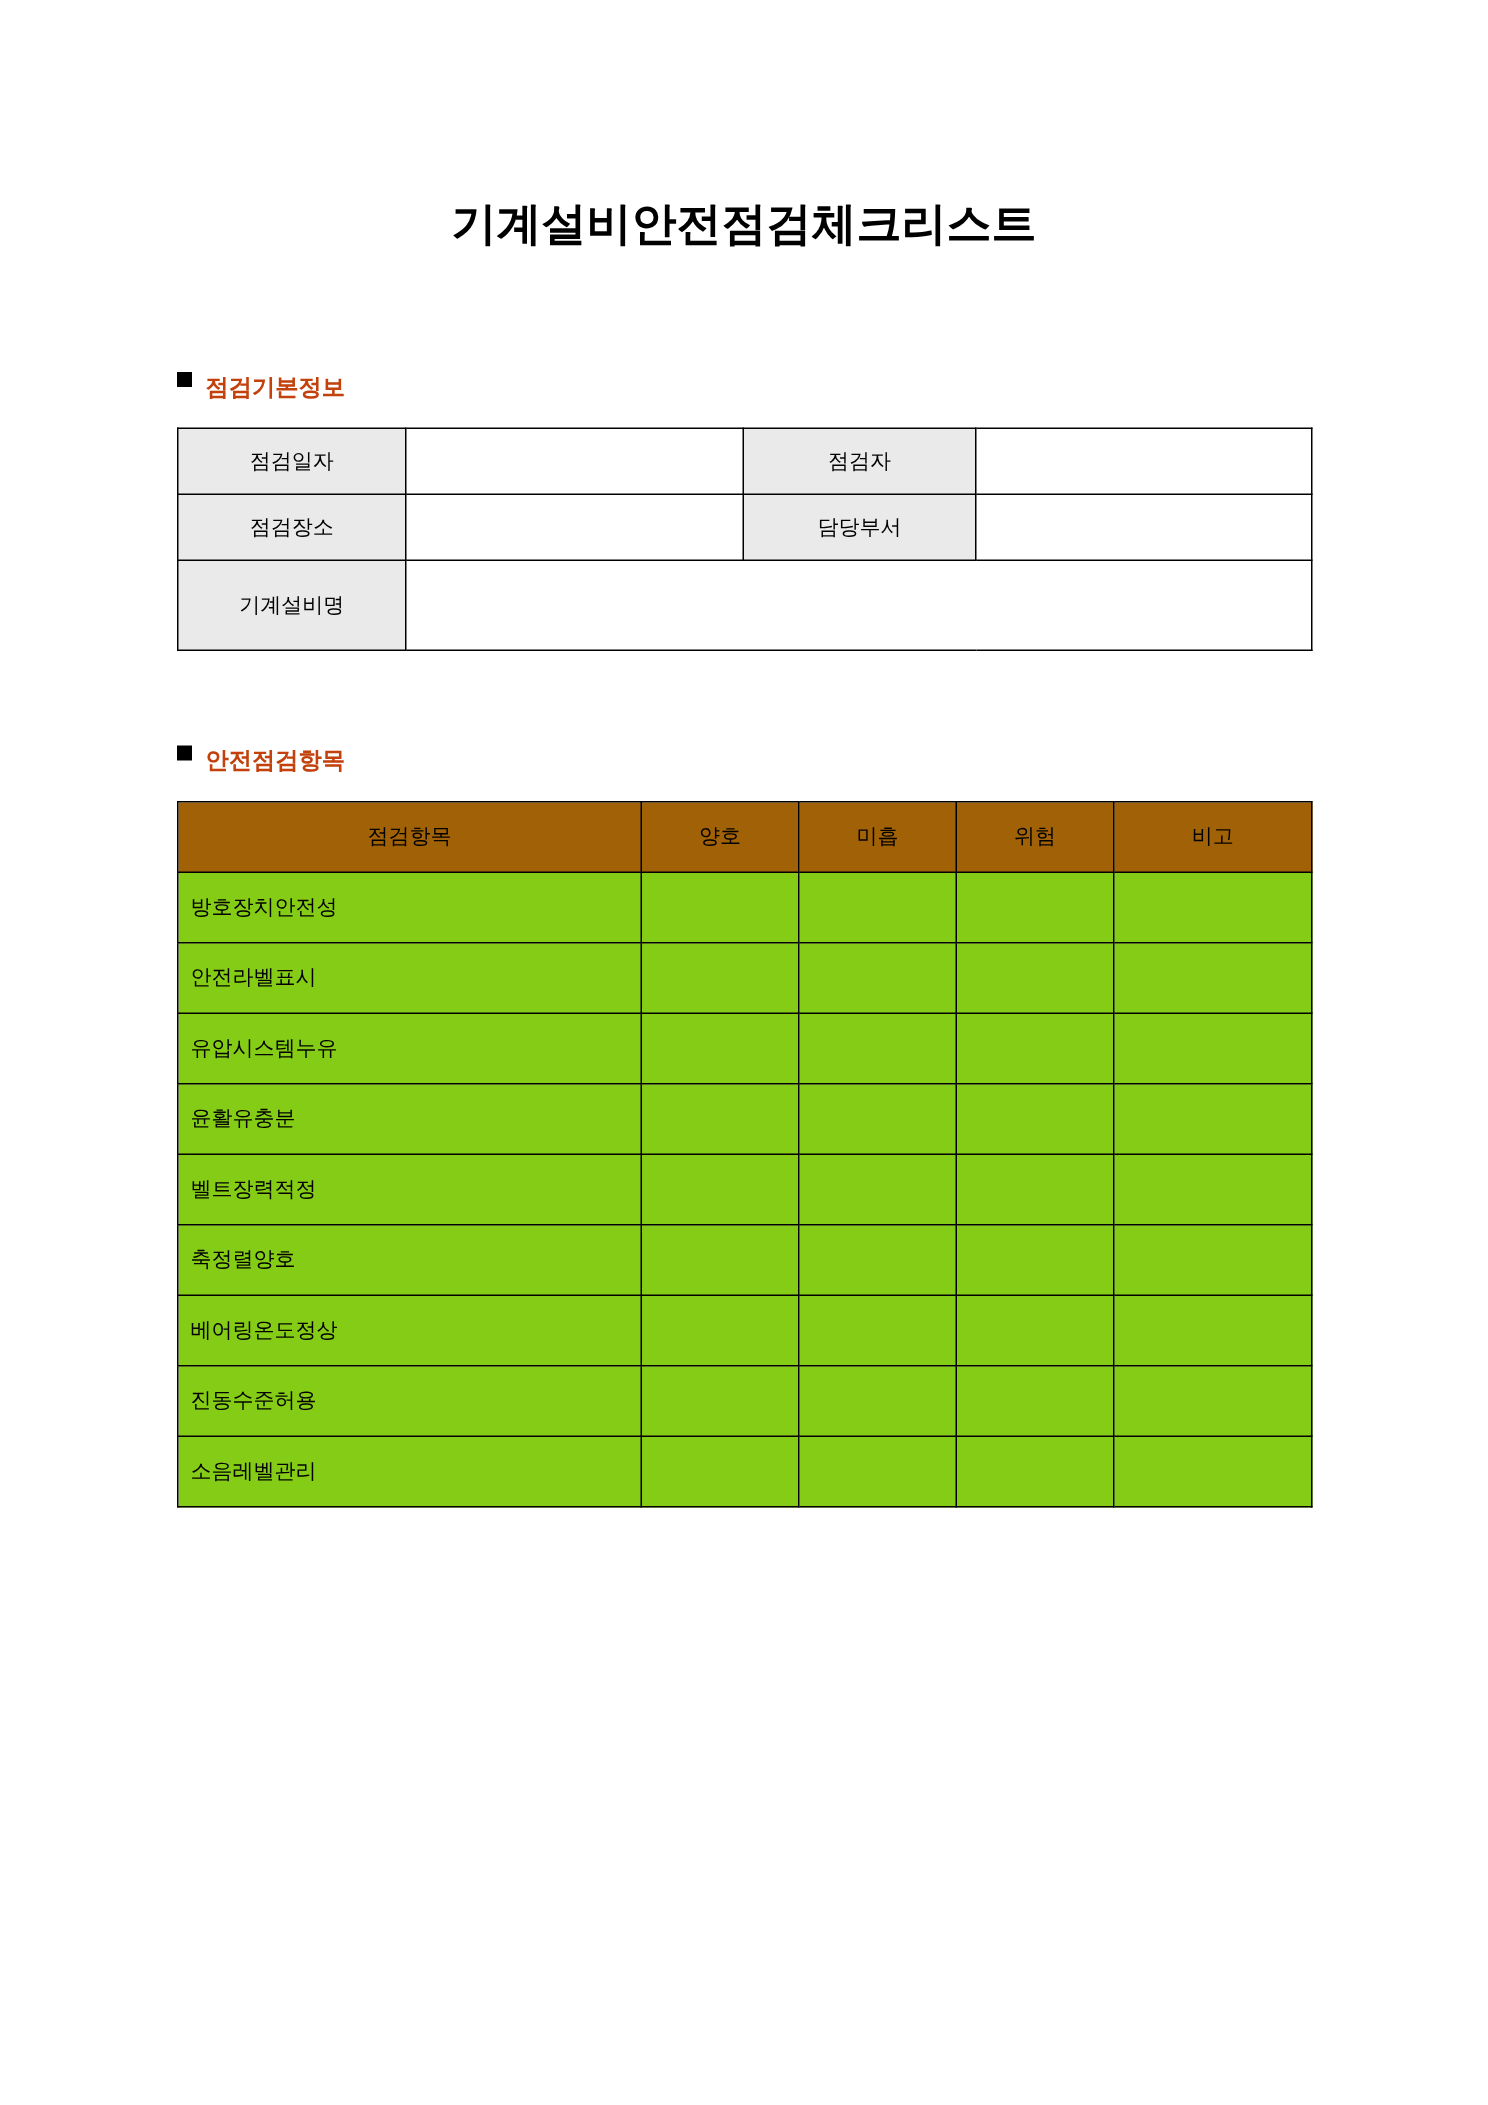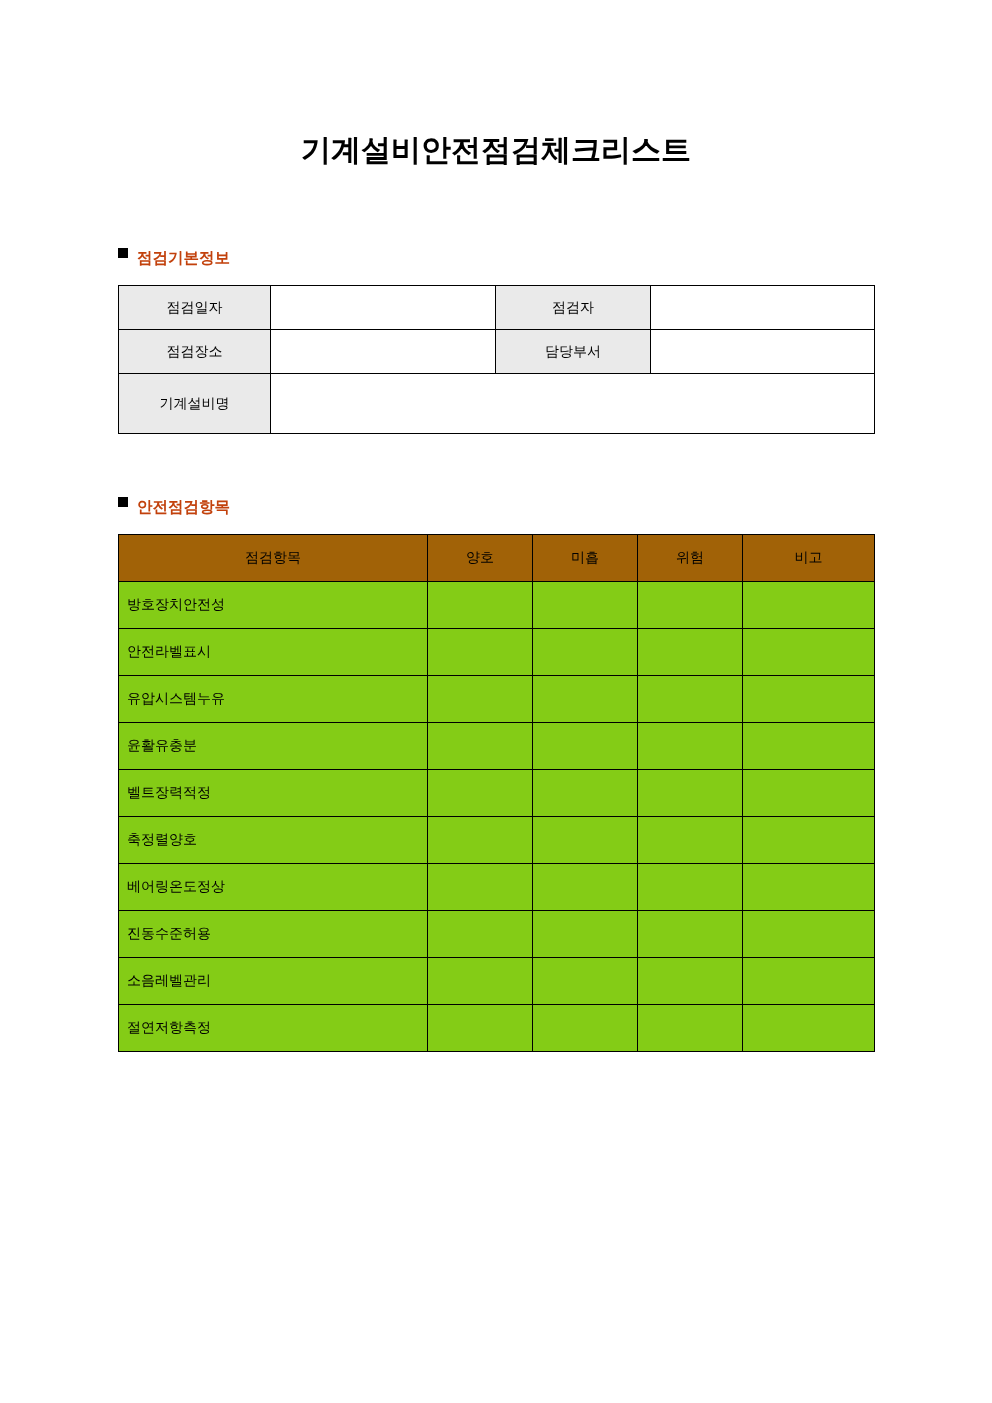--- a/index.html
+++ b/index.html
@@ -241,24 +241,17 @@
           <td class="mark"></td>
           <td class="mark"></td>
         </tr>
         <tr>
           <td class="item">소음레벨관리</td>
           <td class="mark"></td>
           <td class="mark"></td>
           <td class="mark"></td>
           <td class="mark"></td>
         </tr>
-        <tr>
-          <td class="item">절연저항측정</td>
-          <td class="mark"></td>
-          <td class="mark"></td>
-          <td class="mark"></td>
-          <td class="mark"></td>
-        </tr>
       </tbody>
     </table>
   </div>
 
 </div>
 
 </body></html>

